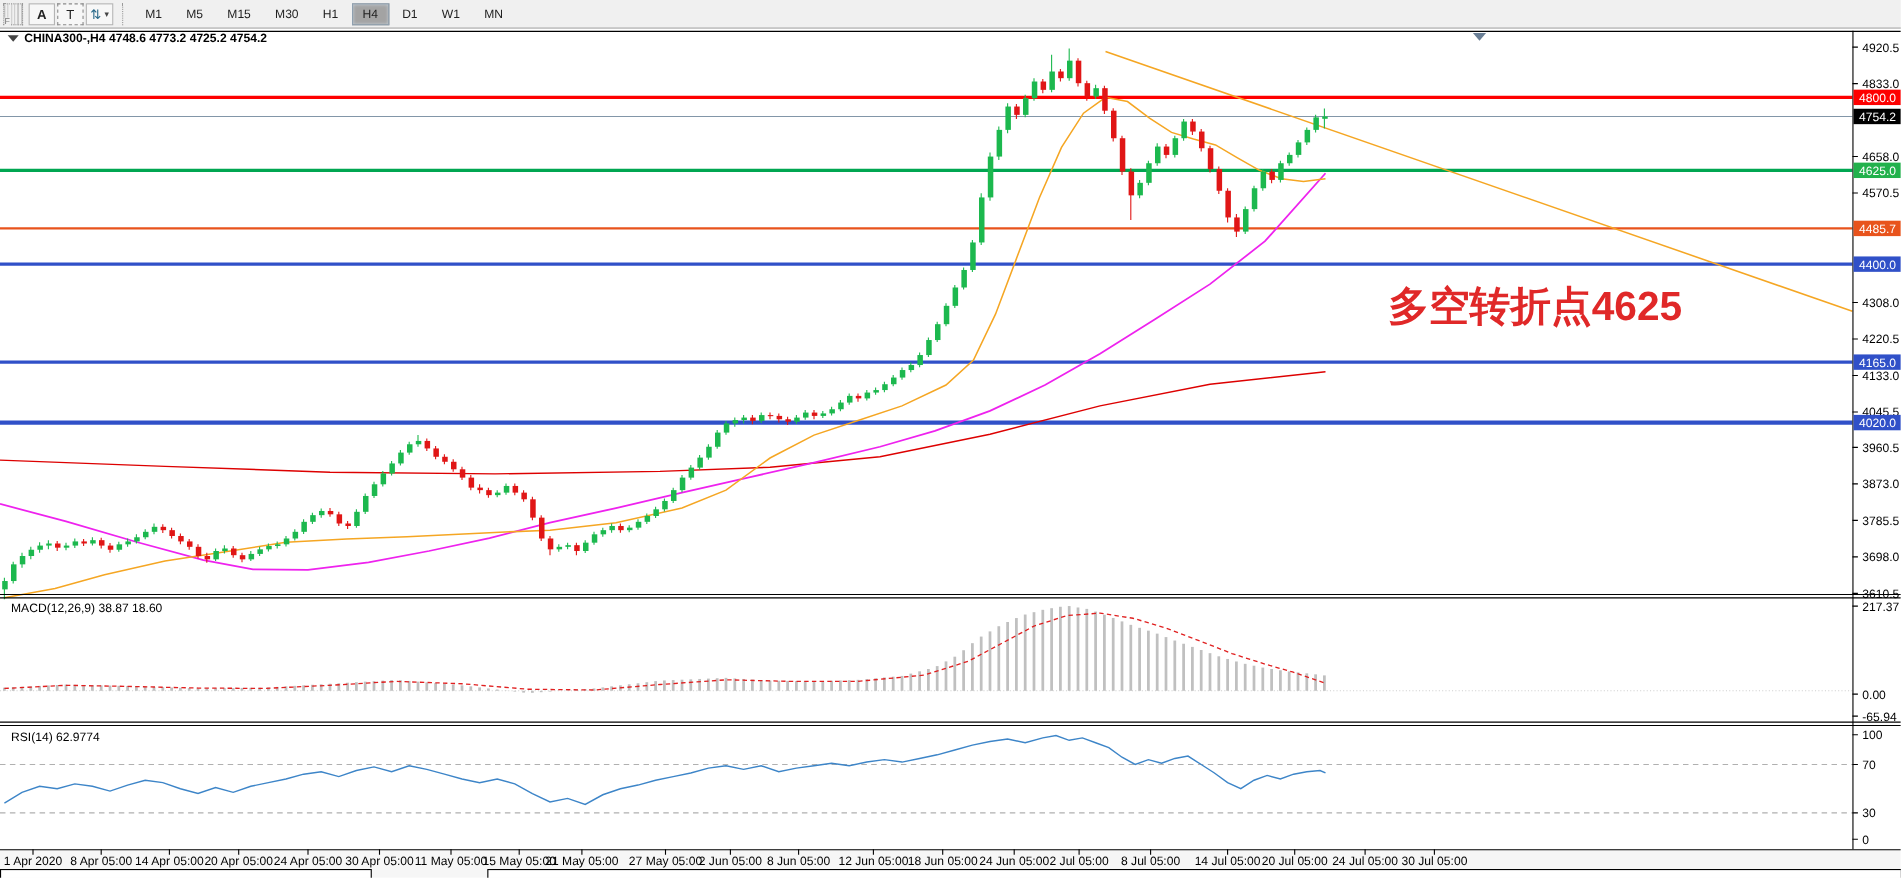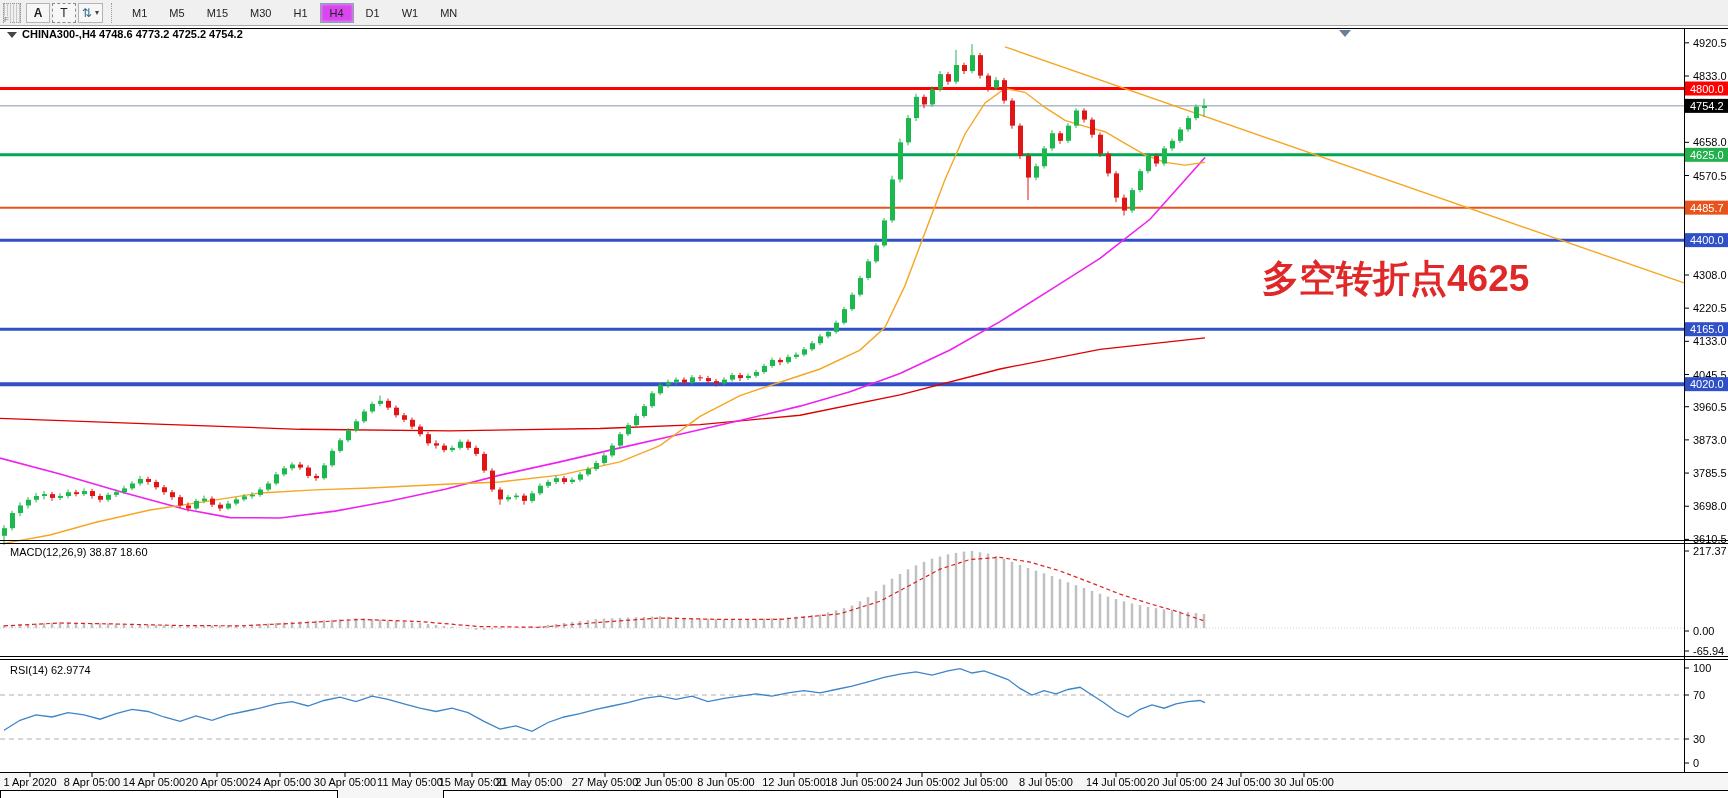--- a/index.html
+++ b/index.html
@@ -7,21 +7,21 @@
   .toolbar{position:absolute;top:0;left:0;width:1728px;height:26px;background:#f0f0f0;border-bottom:1px solid #a8a8a8;display:flex;align-items:center;padding-left:3px;box-sizing:border-box;z-index:3}
   .grip{width:16px;height:18px;border:1px dotted #9a9a9a;position:relative;margin-right:4px;background:
     repeating-linear-gradient(90deg,#c8c8c8 0 1px,transparent 1px 3px)}
   .grip span{position:absolute;left:0;bottom:-2px;font-size:8px;color:#777;background:#f0f0f0;line-height:8px}
   .tbtn{height:20px;min-width:24px;border:1px solid #b4b4b4;background:#f7f7f7;display:flex;align-items:center;justify-content:center;font-size:12px;font-weight:bold;color:#222;margin:0 1px;box-sizing:border-box}
   .tbtn.dashed{border:1px dashed #8a8a8a;font-weight:normal}
   .tbtn.arrows{font-weight:normal;color:#2a6a8a;padding:0 3px}
   .tbtn .caret{font-size:8px;color:#444;margin-left:3px}
   .sep{width:4px;height:20px;border-left:1px dotted #9a9a9a;margin:0 5px 0 7px}
   .tf{padding:3px 9px;font-size:11px;color:#222;border:1px solid transparent;margin:12px 1px}
-  .tf.active{border:1px solid #8fa0b0;background:#d946ef;box-shadow:inset 0 0 3px #c9d4de}
+  .tf.active{border:1px solid #8fa0b0;background:#a3a3a3;box-shadow:inset 0 0 3px #c9d4de}
   svg{position:absolute;top:0;left:0;z-index:1}
   svg text{font-family:"Liberation Sans",sans-serif}
 </style>
 </head>
 <body>
 
 <div class="toolbar">
   <div class="grip">
       <span>F</span>
     </div>

